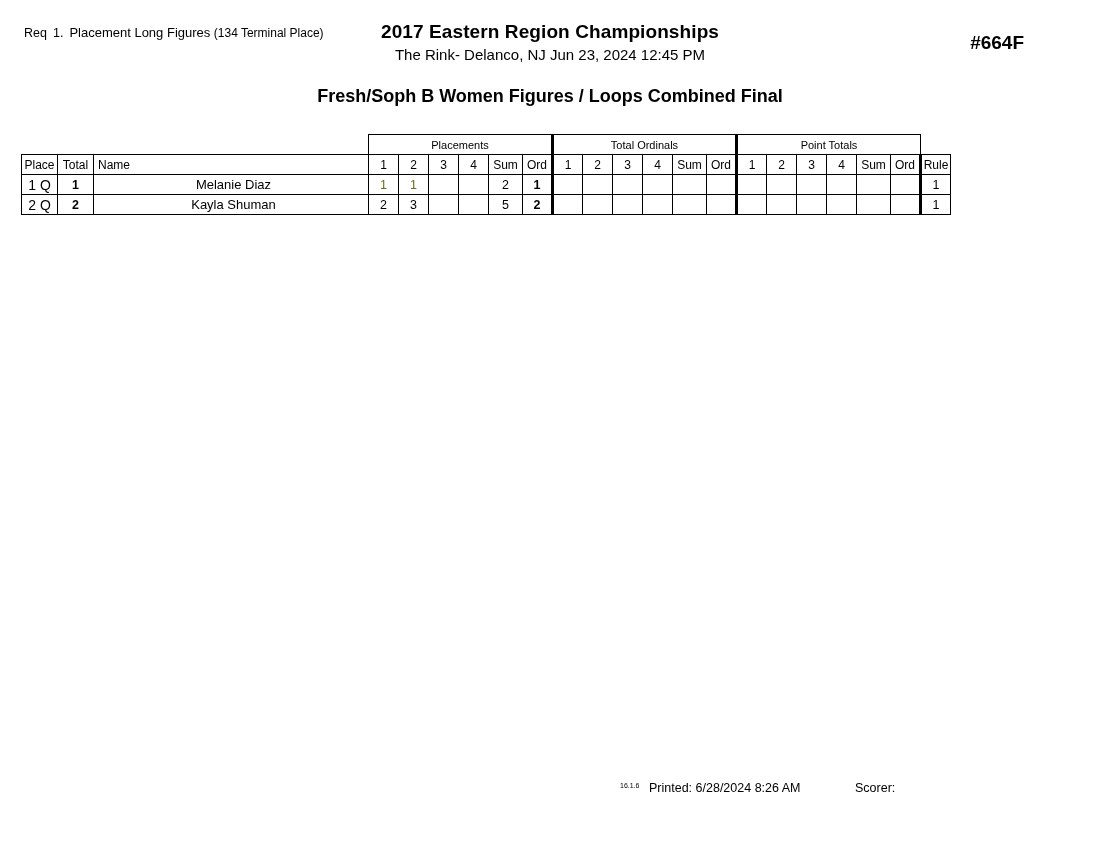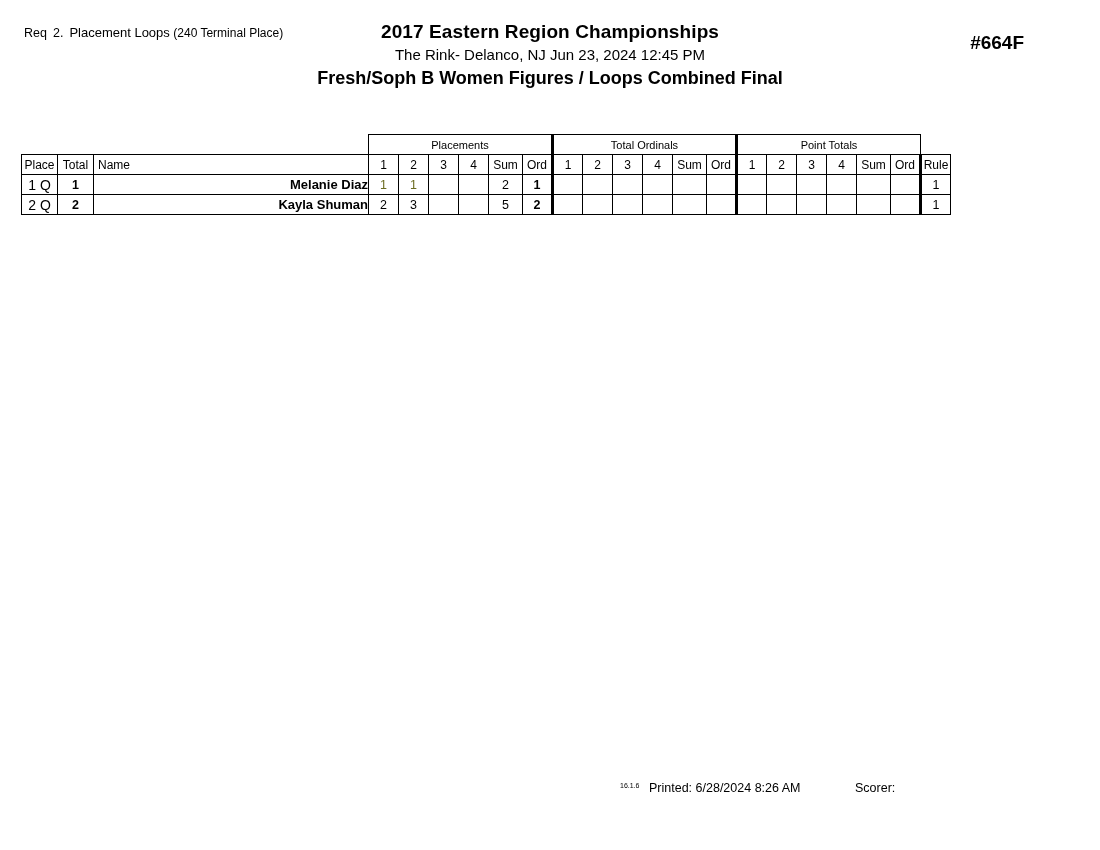--- a/index.html
+++ b/index.html
@@ -57,21 +57,21 @@
     line-height: 24px;
   }
   .hdr-sub {
     font-size: 15px;
     line-height: 22px;
   }
   .hdr-event {
     font-size: 18px;
     font-weight: bold;
     line-height: 25px;
-    margin-top: 0;
+    margin-top: 18px;
   }
   .hdr-org {
     font-size: 15px;
     line-height: 22px;
   }
 
   
   .event-number {
     position: absolute;
     right: 76px;
@@ -138,23 +138,23 @@
     font-size: 12.5px;
   }
   .data-row td.place {
     font-weight: normal;
     font-size: 14px;
   }
   .data-row td.cont {
     font-weight: bold;
   }
   .data-row td.name {
-    text-align: right;
+    text-align: center;
     padding-left: 5px;
-    font-weight: bold;
+    font-weight: normal;
     font-size: 13px;
     margin-left: 14px;
   }
   .data-row td.ord {
     font-weight: bold;
   }
   .olive {
     color: #6b6b20;
   }
   .thickleft {
@@ -195,22 +195,22 @@
     left: 855px;
     top: 0;
     white-space: nowrap;
   }
 </style>
 </head>
 <body>
 
 <div class="reqs">
   <div class="req-line">
-    <span class="req-label">Req</span><span class="req-num">2.</span><span class="req-text">Placement Loops</span>
-    <span class="req-paren">(240 Terminal Place)</span>
+    <span class="req-label">Req</span><span class="req-num">1.</span><span class="req-text">Placement Long Figures</span>
+    <span class="req-paren">(134 Terminal Place)</span>
   </div>
 </div>
 
 <div class="header">
   <div class="hdr-title">2017 Eastern Region Championships</div>
   <div class="hdr-sub">The Rink- Delanco, NJ  Jun 23, 2024  12:45 PM</div>
   <div class="hdr-event">Fresh/Soph B Women Figures / Loops Combined Final</div>
 </div>
 
 <div class="event-number">#664F</div>

